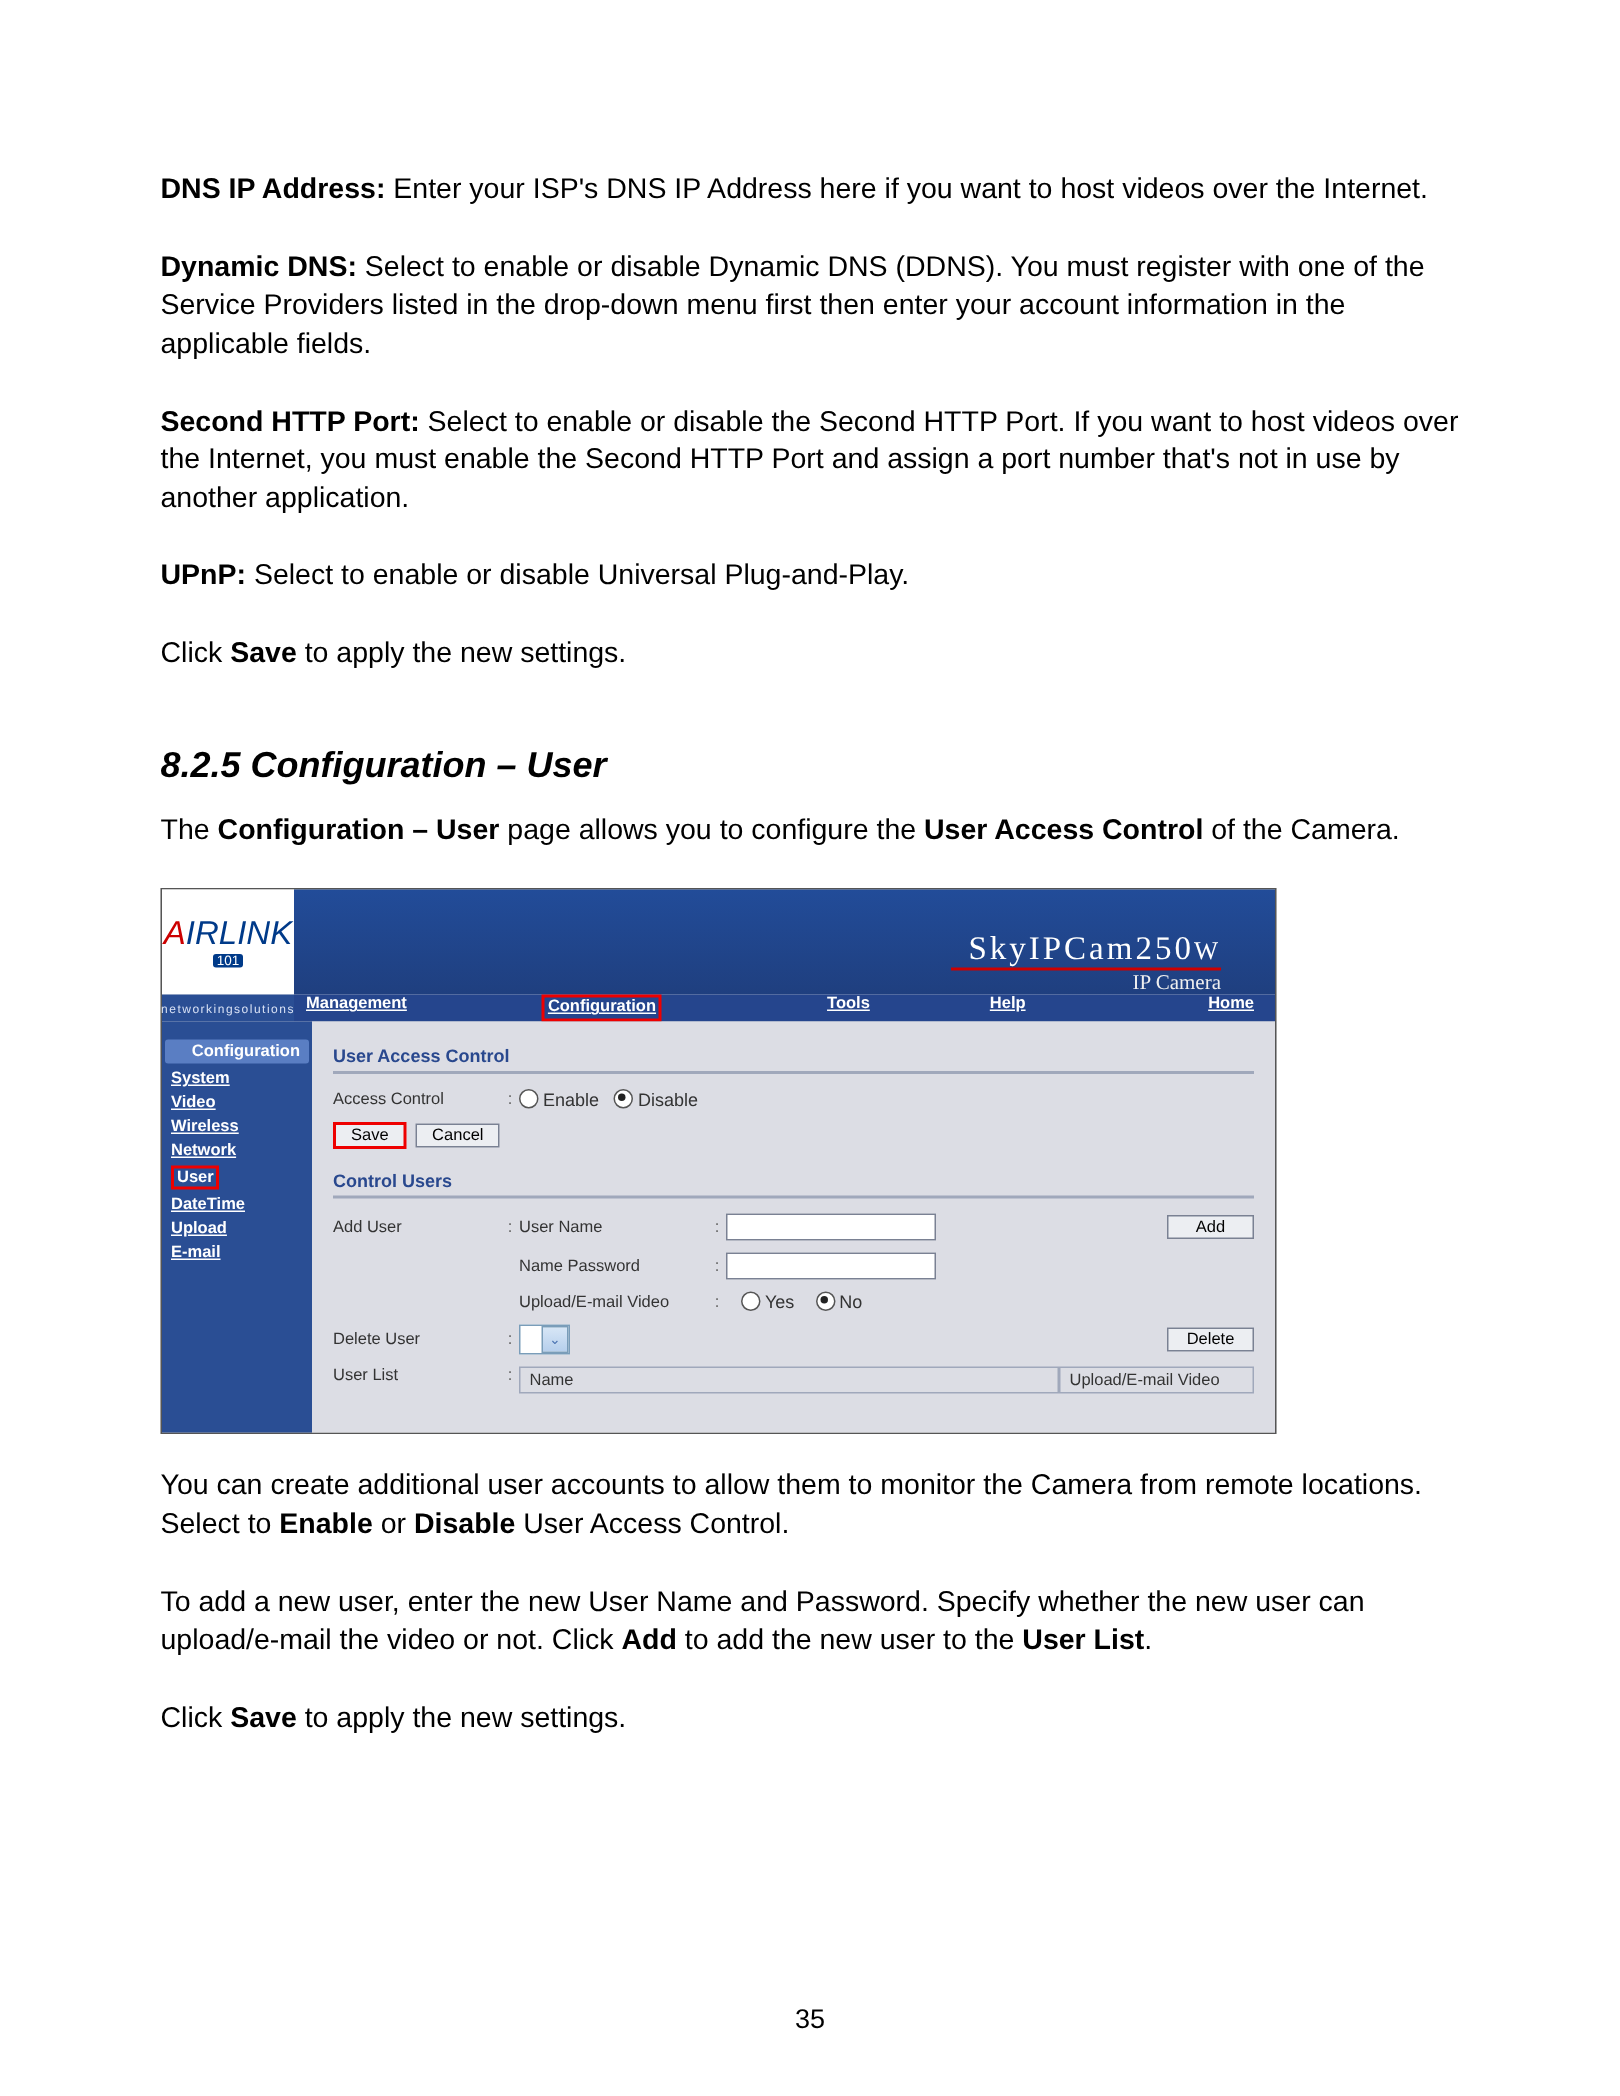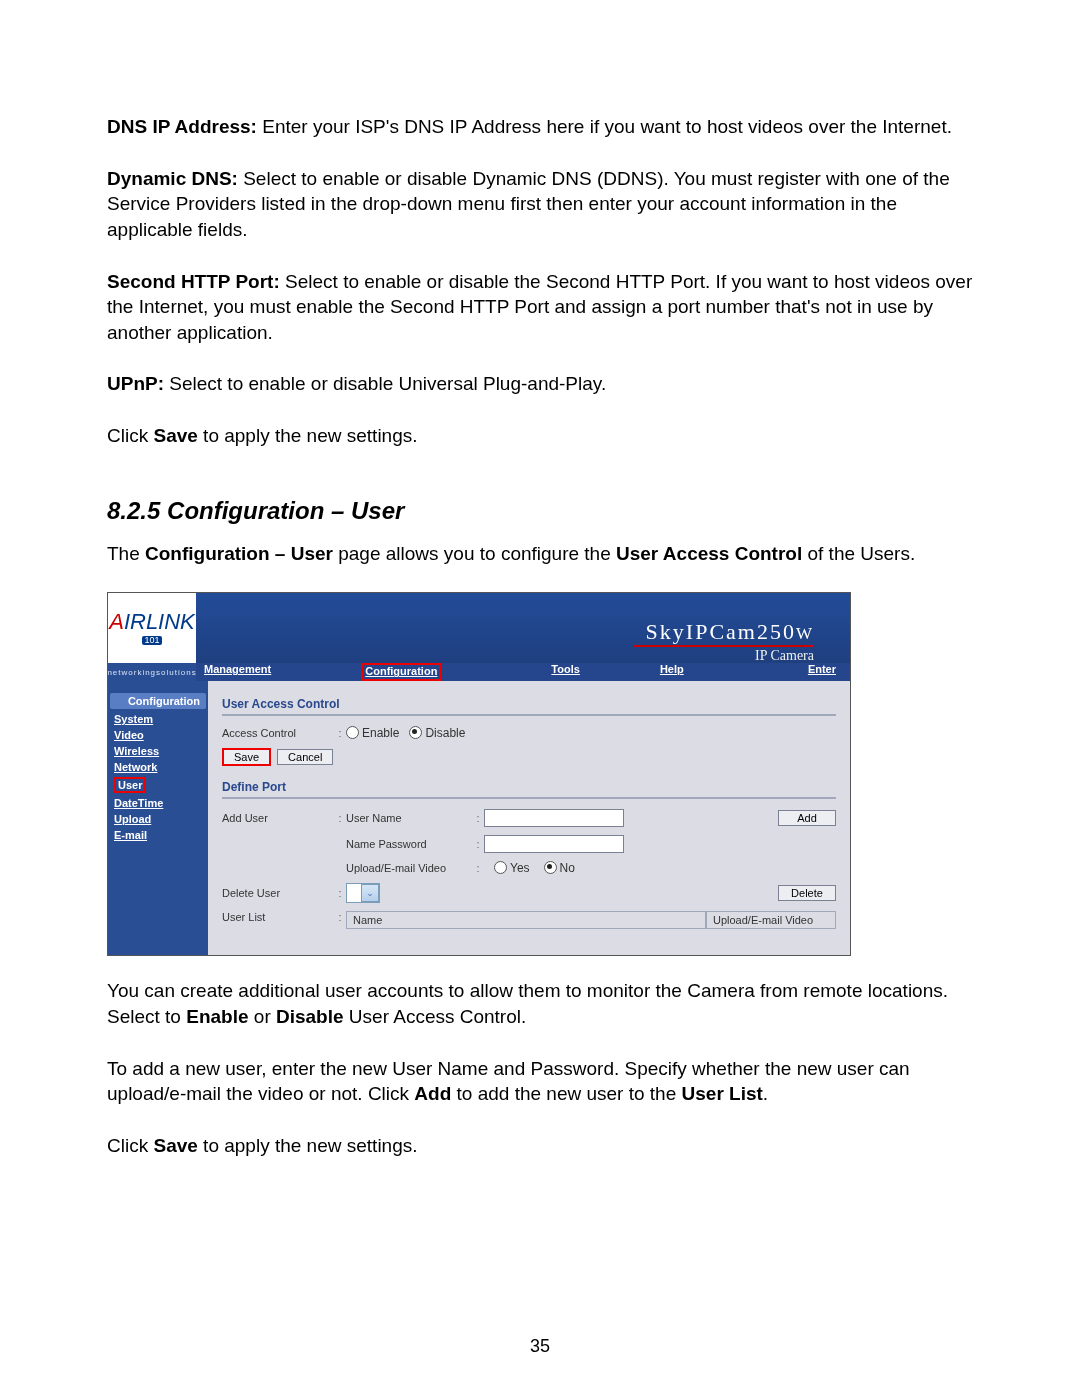--- a/index.html
+++ b/index.html
@@ -302,21 +302,21 @@
     <span class="bold">UPnP:</span><span> Select to enable or disable Universal Plug-and-Play.</span>
   </p>
 
   <p class="para click-save">
     <span>Click </span><span class="bold">Save</span><span> to apply the new settings.</span>
   </p>
 
   <div class="section-title">8.2.5 Configuration – User</div>
 
   <p class="para">
-    <span>The </span><span class="bold">Configuration – User</span><span> page allows you to configure the </span><span class="bold">User Access Control</span><span> of the Users.</span>
+    <span>The </span><span class="bold">Configuration – User</span><span> page allows you to configure the </span><span class="bold">User Access Control</span><span> of the Camera.</span>
   </p>
 
   <div class="shot">
     <div class="shot-header">
       <div class="shot-header-logo">
         <div class="logo-box">
           <div class="logo-a"><span class="red">A</span><span class="blue">IRLINK</span></div>
           <span class="logo-101">101</span>
         </div>
       </div>
@@ -334,21 +334,21 @@
       <div class="shot-subhdr-nav">
         <span style="width:8px"></span>
         <span class="nav-item">Management</span>
         <span style="width:90px"></span>
         <span class="nav-item redbox">Configuration</span>
         <span style="width:110px"></span>
         <span class="nav-item">Tools</span>
         <span style="width:80px"></span>
         <span class="nav-item">Help</span>
         <span style="flex:1"></span>
-        <span class="nav-item" style="margin-right:14px">Enter</span>
+        <span class="nav-item" style="margin-right:14px">Home</span>
       </div>
     </div>
 
     <div class="shot-body">
       <div class="sidebar">
         <div class="side-head">Configuration</div>
         <span class="side-link">System</span>
         <span class="side-link">Video</span>
         <span class="side-link">Wireless</span>
         <span class="side-link">Network</span>
@@ -368,21 +368,21 @@
           <span style="width:10px"></span>
           <span><span class="radio-circle sel"></span><span>Disable</span></span>
         </div>
 
         <div class="row save-cancel">
           <button class="btn save">Save</button>
           <span style="width:6px"></span>
           <button class="btn">Cancel</button>
         </div>
 
-        <div class="section-hdr" style="margin-top:14px">Define Port</div>
+        <div class="section-hdr" style="margin-top:14px">Control Users</div>
 
         <div class="row">
           <span class="row-label">Add User</span>
           <span class="colon">:</span>
           <span class="row-sub-label">User Name</span>
           <span class="colon">:</span>
           <input class="txt" style="">
           <button class="btn btn-right">Add</button>
         </div>
 

